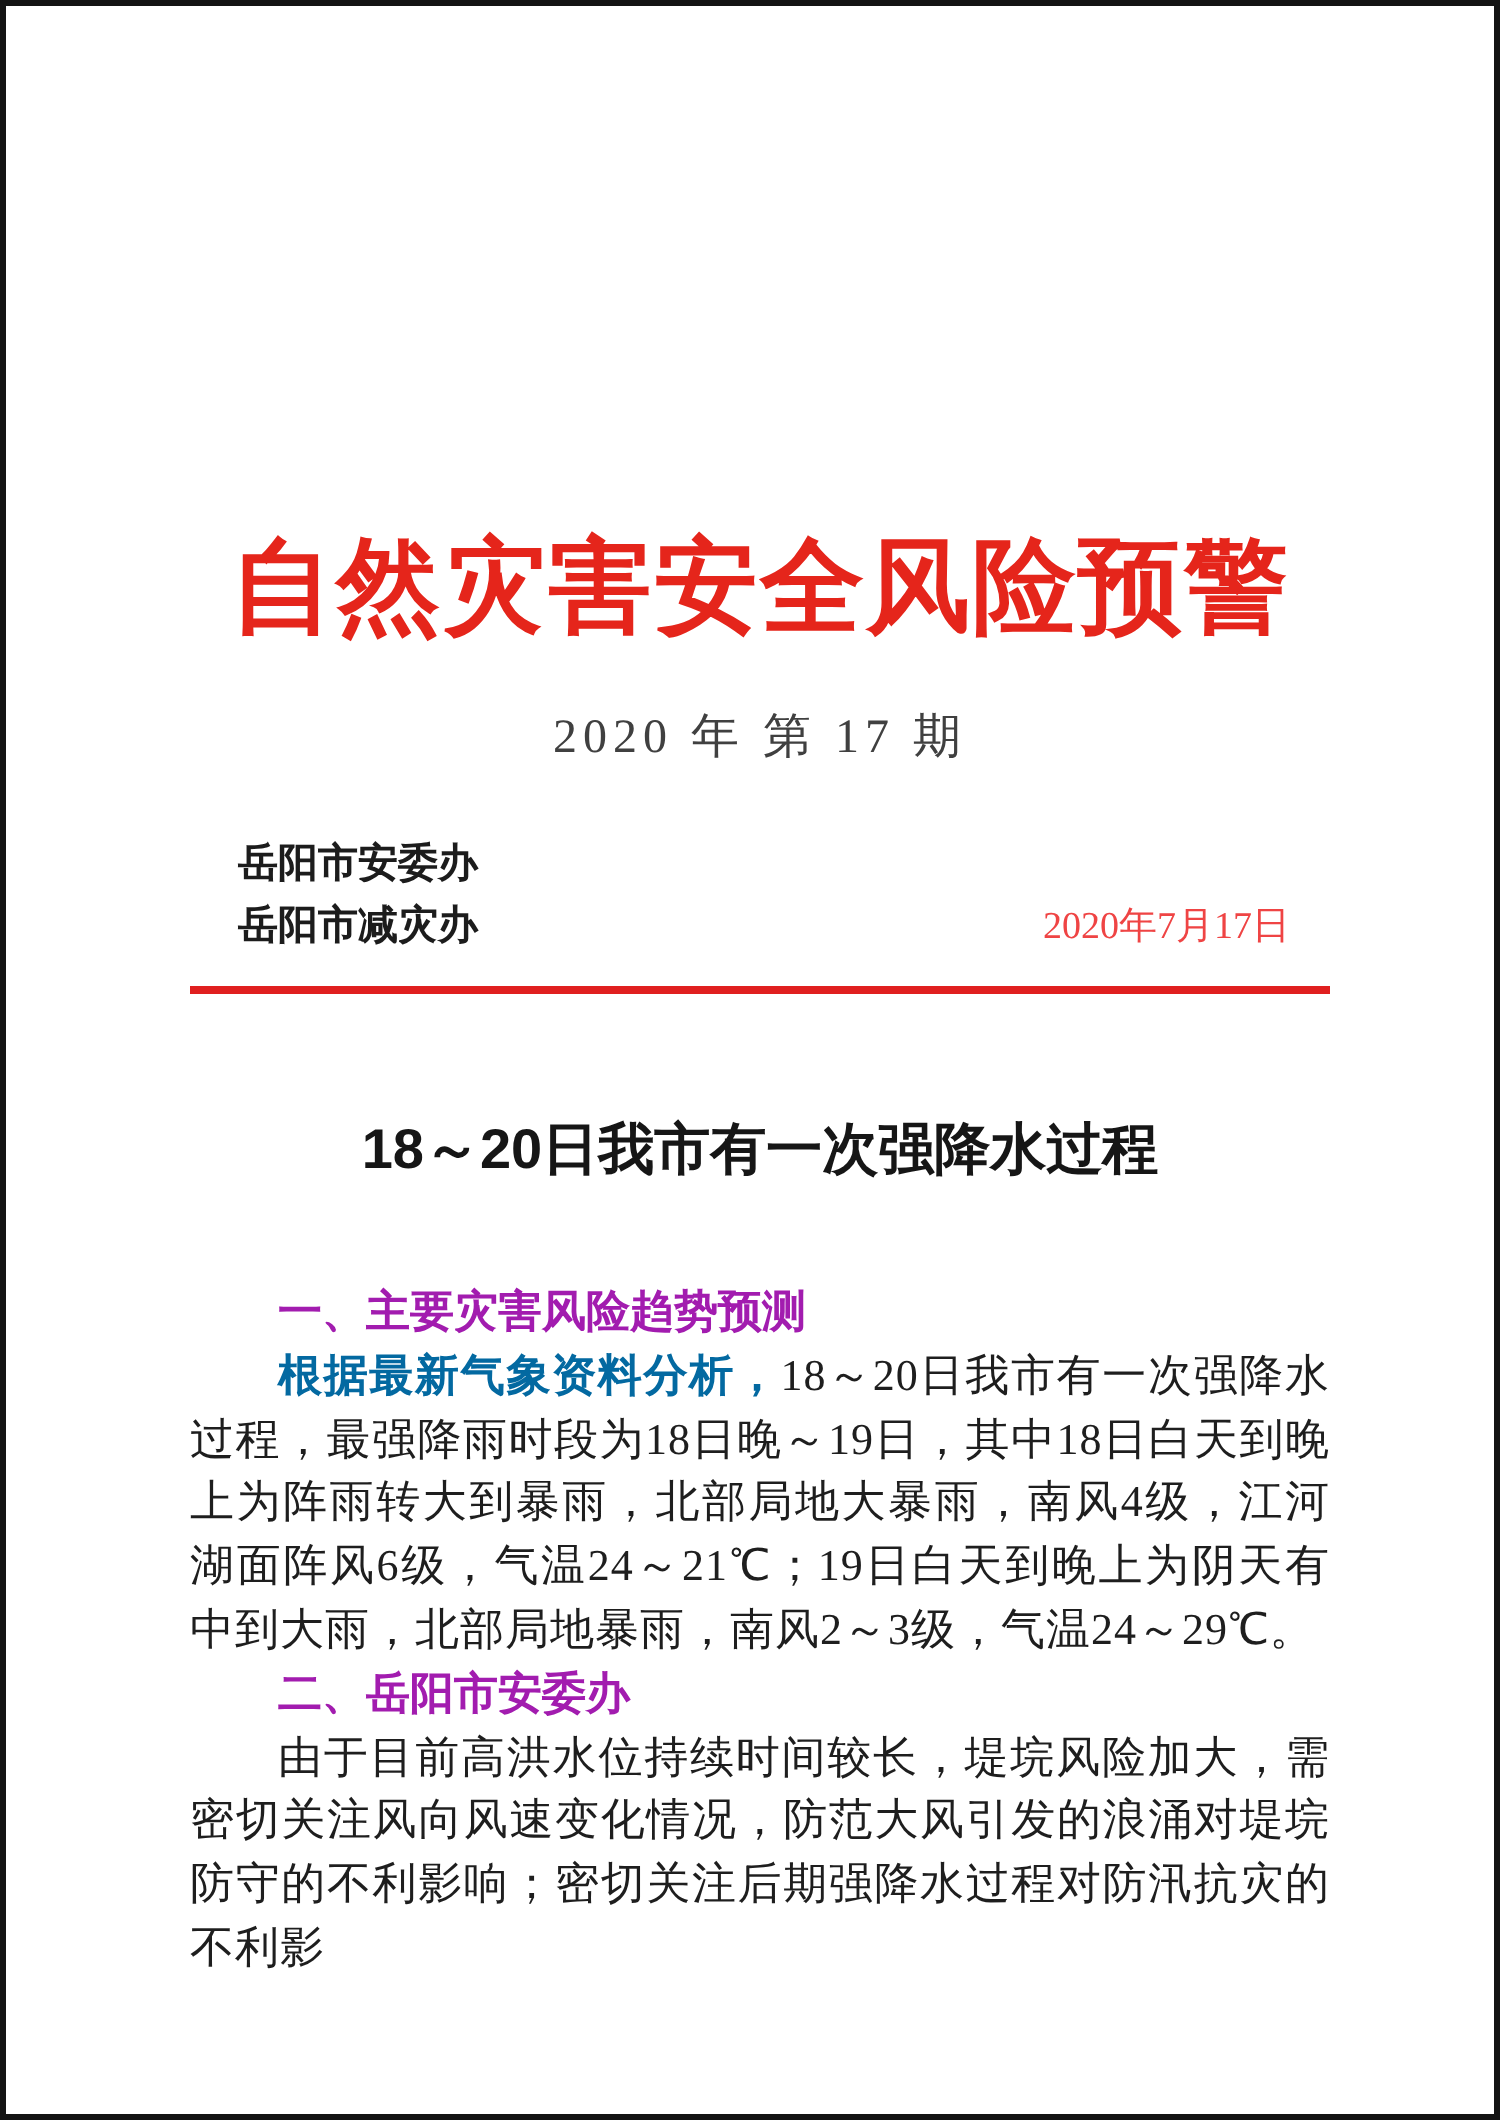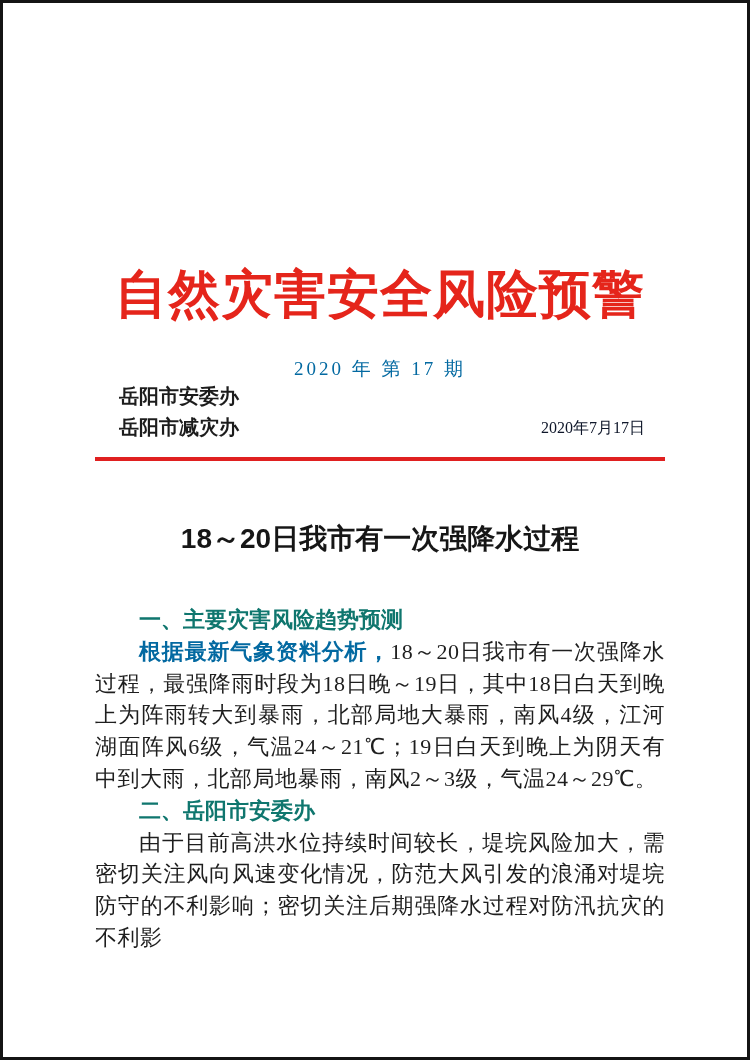--- a/index.html
+++ b/index.html
@@ -28,44 +28,45 @@
     font-weight: bold;
     font-size: 52px;
     line-height: 58px;
     letter-spacing: 1px;
     text-align: center;
     color: #e5251b;
     white-space: nowrap;
   }
   .issue {
     margin-top: 34px;
-    font-size: 19px;
+    font-size: 24px;
     line-height: 24px;
     letter-spacing: 3px;
     text-align: center;
-    color: #0369a1;
+    color: #404040;
   }
   .meta {
+    margin-top: 36px;
     display: flex;
     justify-content: space-between;
     align-items: flex-end;
   }
   .agencies {
     padding-left: 24px;
     font-family: "Liberation Sans", sans-serif;
     font-weight: bold;
     font-size: 20px;
     line-height: 31px;
     color: #1c1c1c;
   }
   .date {
     margin-right: 20px;
-    font-size: 16px;
+    font-size: 19px;
     line-height: 31px;
-    color: #0f172a;
+    color: #ef4444;
   }
   .rule {
     margin-top: 14px;
     height: 4px;
     width: 570px;
     background: #e02020;
   }
   .headline {
     margin: 60px 0 0 0;
     font-family: Liberation Sans, sans-serif;
@@ -82,21 +83,21 @@
     line-height: 31.8px;
     color: #1e1e1e;
   }
   .sec {
     margin: 0;
     text-indent: 2em;
     font-family: "Liberation Sans", sans-serif;
     font-weight: bold;
     font-size: 22px;
     line-height: 31.8px;
-    color: #0f766e;
+    color: #a21caf;
   }
   .para {
     margin: 0;
     text-indent: 2em;
     text-align: justify;
     letter-spacing: 0.5px;
   }
   .lead {
     color: #0369a1;
     font-weight: bold;

